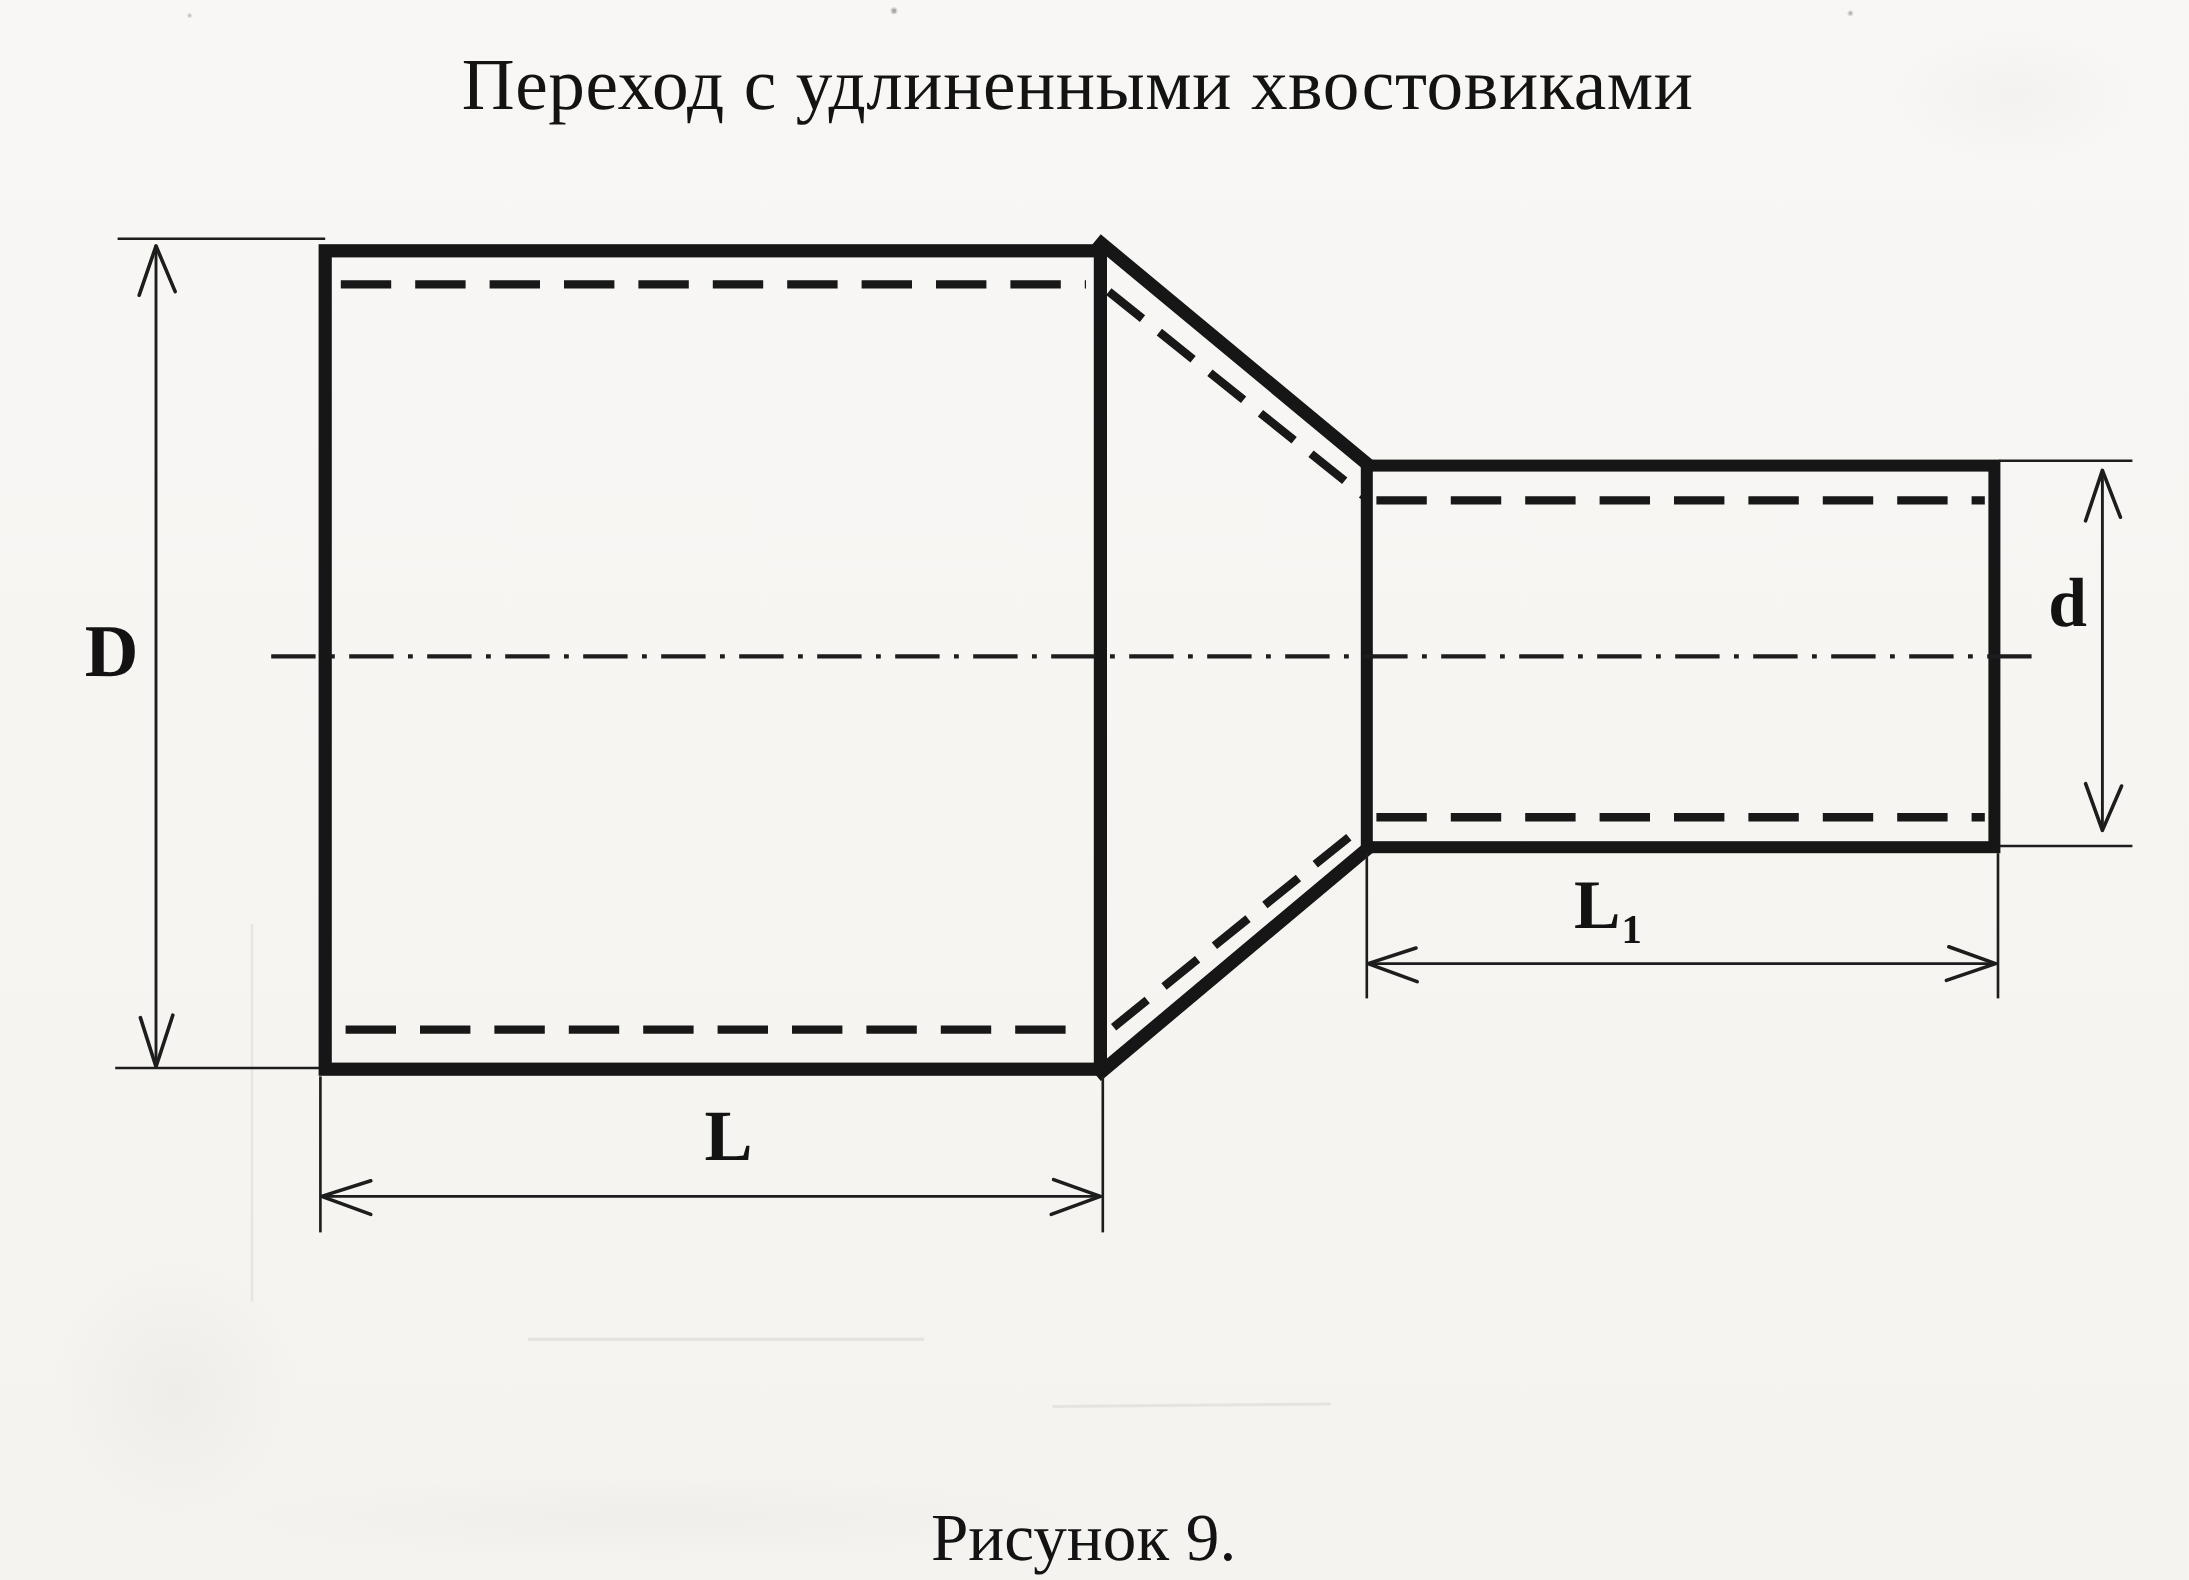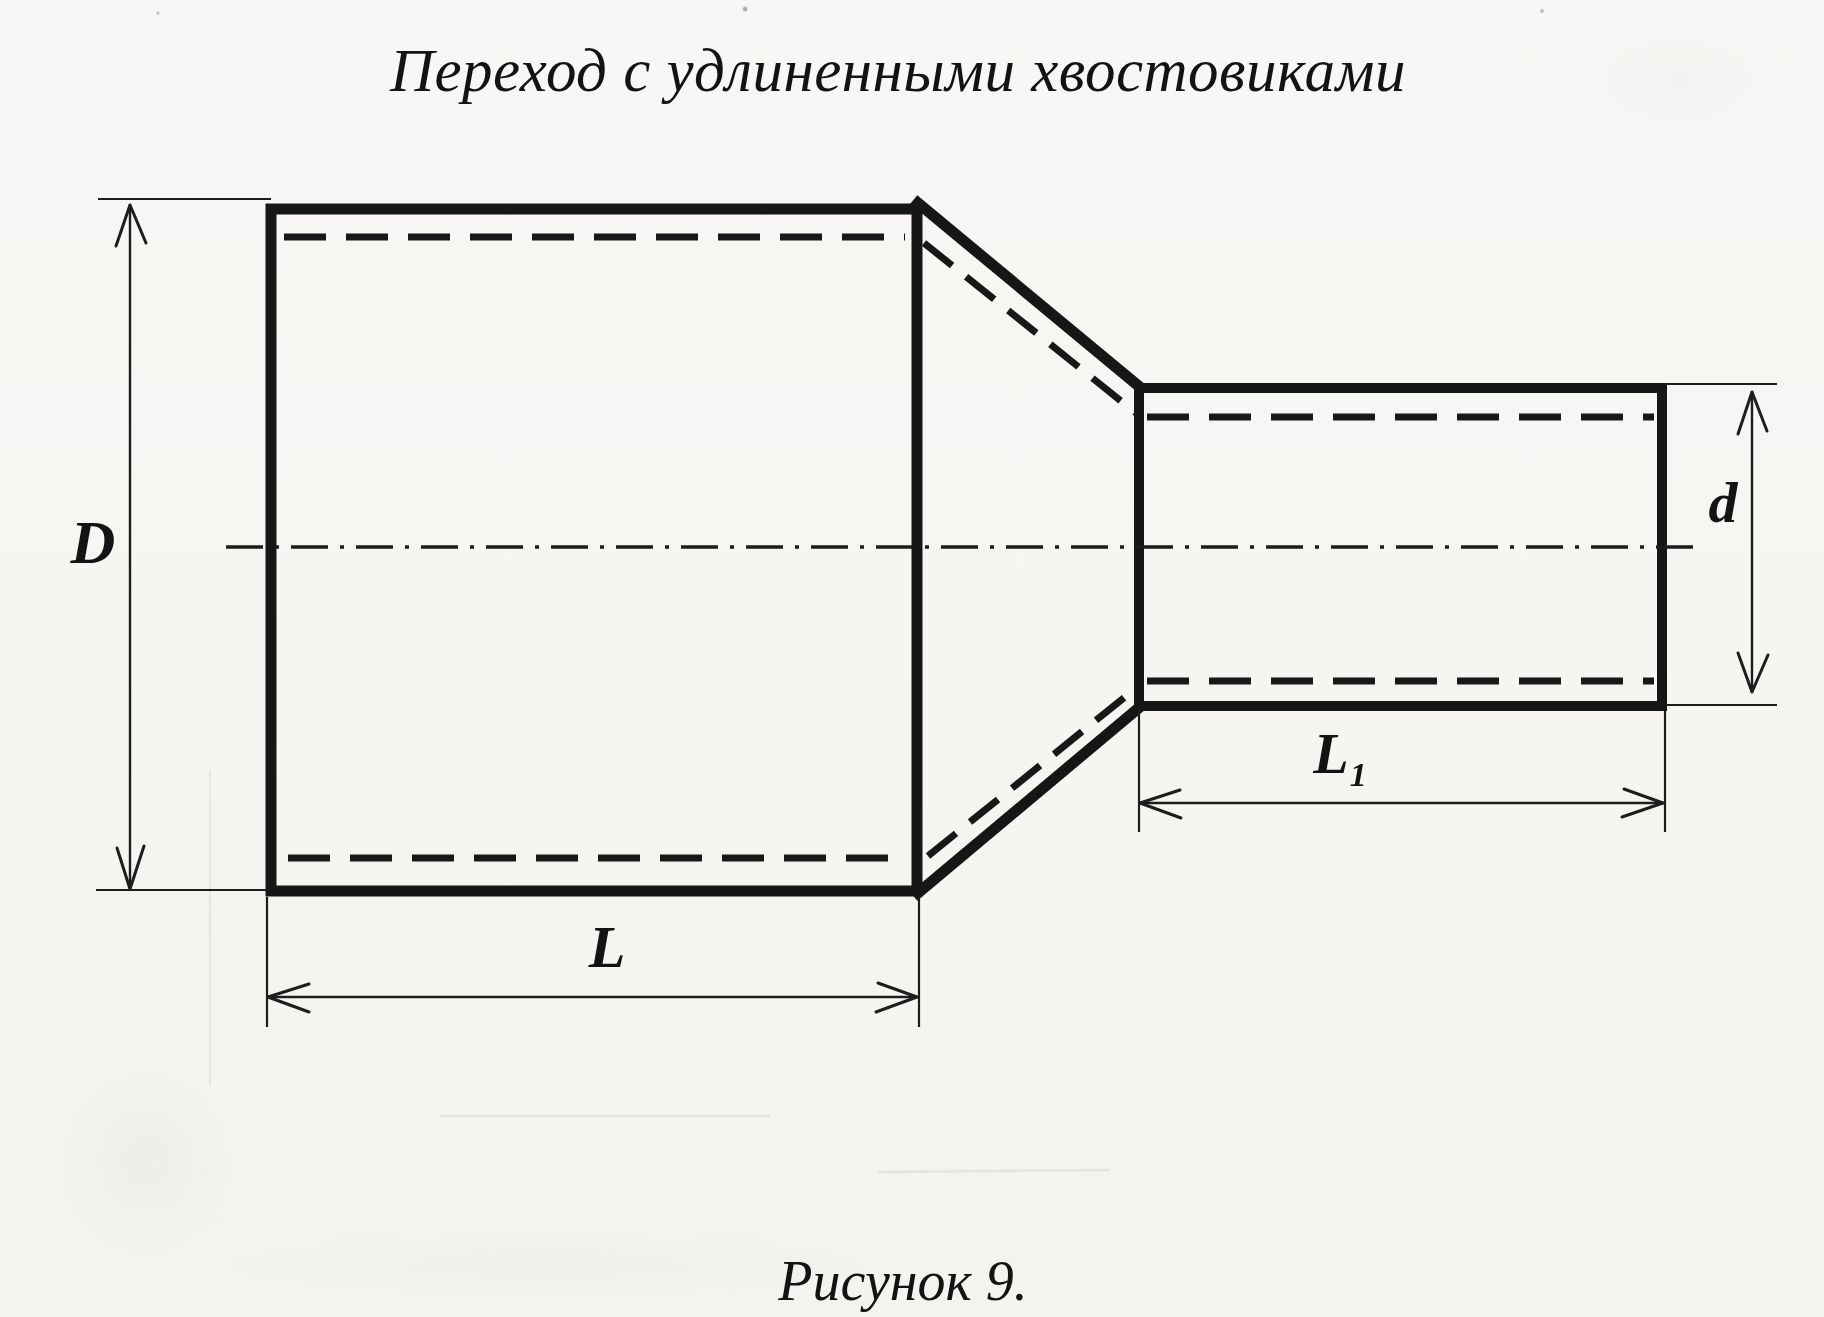--- a/index.html
+++ b/index.html
@@ -9,21 +9,20 @@
   .page{
     position:relative;
     width:1824px;height:1317px;
     overflow:hidden;
     background-color:#f7f6f3;
     background-image:
       radial-gradient(closest-side at 8% 88%, rgba(120,120,115,0.05), transparent 70%),
       radial-gradient(closest-side at 30% 96%, rgba(120,120,115,0.04), transparent 70%),
       radial-gradient(closest-side at 92% 6%, rgba(120,120,115,0.04), transparent 70%),
       linear-gradient(#f8f7f5,#f4f3ef);
-    font-style: italic;
   }
   svg{display:block}
   .outline{fill:none;stroke:#161616;stroke-linecap:square}
   .dashed{fill:none;stroke:#181818}
   .thin{fill:none;stroke:#1d1d1d}
   .arrow{fill:none;stroke:#1d1d1d;stroke-linecap:round;stroke-linejoin:round}
   .lbl{fill:#131313}
   .artifact{stroke:#d6d5d0;fill:#9a9a95}
 </style>
 </head>

